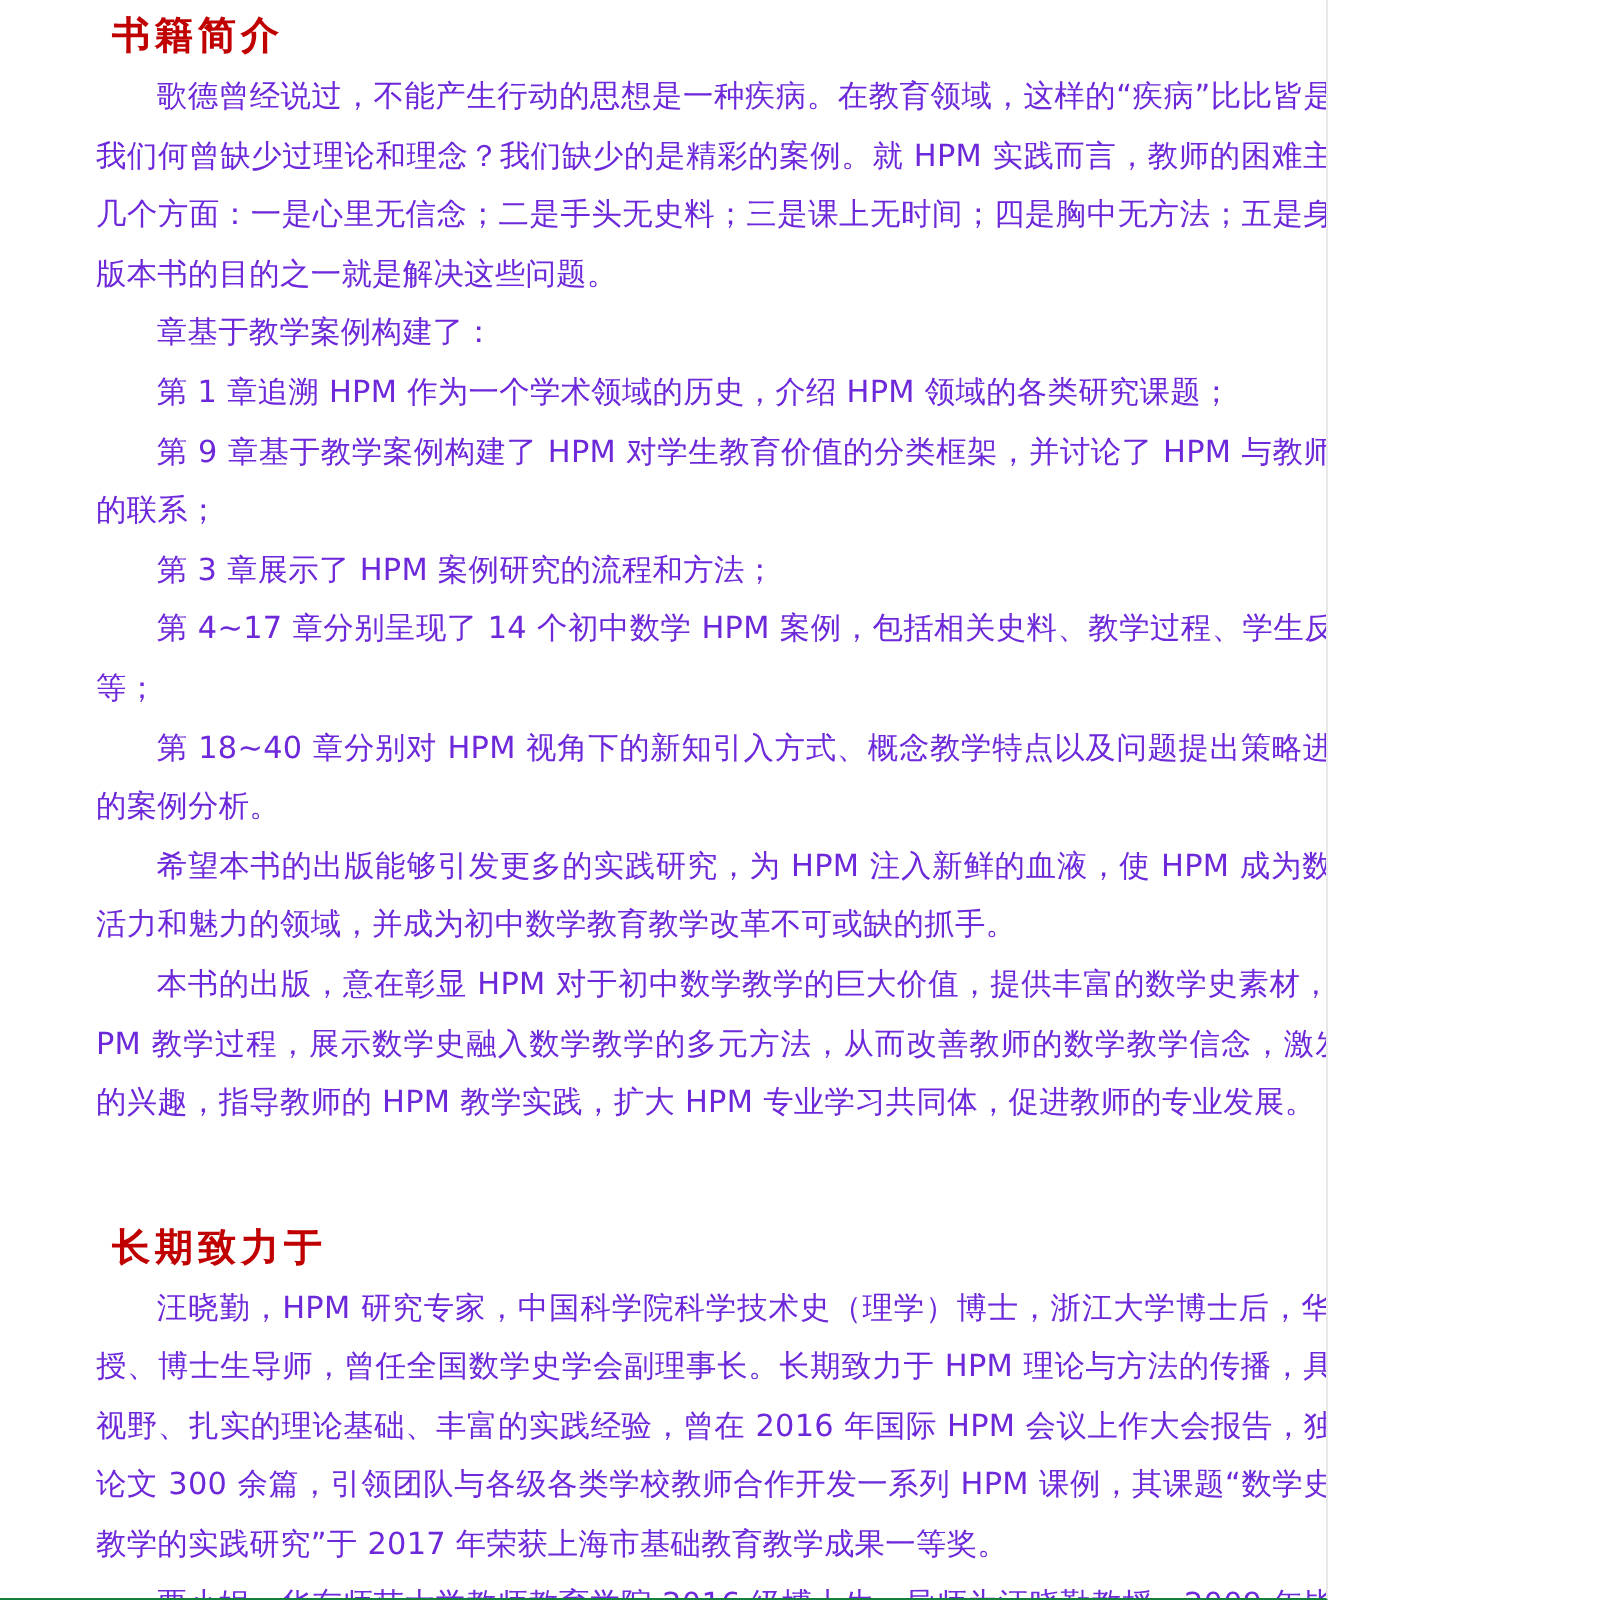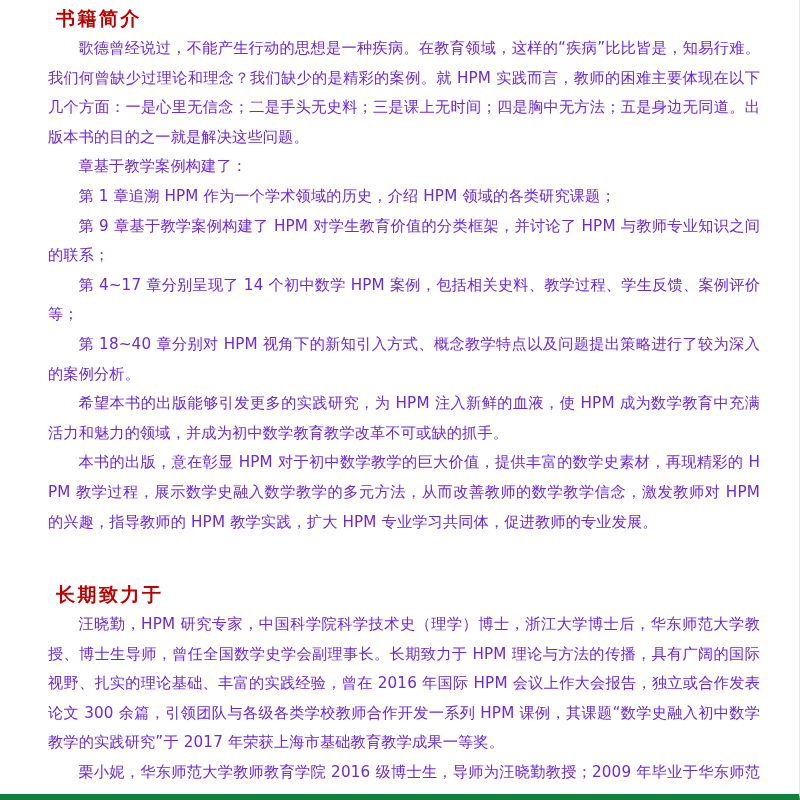--- a/index.html
+++ b/index.html
@@ -6,27 +6,27 @@
   html, body {
     margin: 0;
     padding: 0;
     background: #ffffff;
   }
   body {
     font-family: "Liberation Serif", "DejaVu Serif", serif;
   }
   .page {
     position: relative;
-    width: 800px;
+    width: 664px;
     height: 800px;
     background: #ffffff;
     box-sizing: border-box;
     overflow: hidden;
     border-right: 1px solid #e8e8e8;
-    border-bottom: 6px solid #15803d;
+    border-bottom: 1px solid #15803d;
   }
   .content {
     position: absolute;
     left: 48px;
     top: 4px;
     width: 712px;
   }
   .section-heading {
     color: #c00000;
     font-family: "DejaVu Sans", "Liberation Sans", sans-serif;
@@ -65,20 +65,21 @@
 <div class="page">
   <div class="content">
 
     <h2 class="section-heading">书籍简介</h2>
 
     <div class="body-block">
       <p class="para">歌德曾经说过，不能产生行动的思想是一种疾病。在教育领域，这样的“疾病”比比皆是，知易行难。我们何曾缺少过理论和理念？我们缺少的是精彩的案例。就 HPM 实践而言，教师的困难主要体现在以下几个方面：一是心里无信念；二是手头无史料；三是课上无时间；四是胸中无方法；五是身边无同道。出版本书的目的之一就是解决这些问题。</p>
       <p class="para">章基于教学案例构建了：</p>
       <p class="para">第 1 章追溯 HPM 作为一个学术领域的历史，介绍 HPM 领域的各类研究课题；</p>
       <p class="para">第 9 章基于教学案例构建了 HPM 对学生教育价值的分类框架，并讨论了 HPM 与教师专业知识之间的联系；</p>
+      <p class="para">第 3 章展示了 HPM 案例研究的流程和方法；</p>
       <p class="para">第 4~17 章分别呈现了 14 个初中数学 HPM 案例，包括相关史料、教学过程、学生反馈、案例评价等；</p>
       <p class="para">第 18~40 章分别对 HPM 视角下的新知引入方式、概念教学特点以及问题提出策略进行了较为深入的案例分析。</p>
       <p class="para">希望本书的出版能够引发更多的实践研究，为 HPM 注入新鲜的血液，使 HPM 成为数学教育中充满活力和魅力的领域，并成为初中数学教育教学改革不可或缺的抓手。</p>
       <p class="para">本书的出版，意在彰显 HPM 对于初中数学教学的巨大价值，提供丰富的数学史素材，再现精彩的 HPM 教学过程，展示数学史融入数学教学的多元方法，从而改善教师的数学教学信念，激发教师对 HPM 的兴趣，指导教师的 HPM 教学实践，扩大 HPM 专业学习共同体，促进教师的专业发展。</p>
     </div>
 
     <div class="spacer-block"></div>
 
     <h2 class="section-heading second">长期致力于</h2>
 

